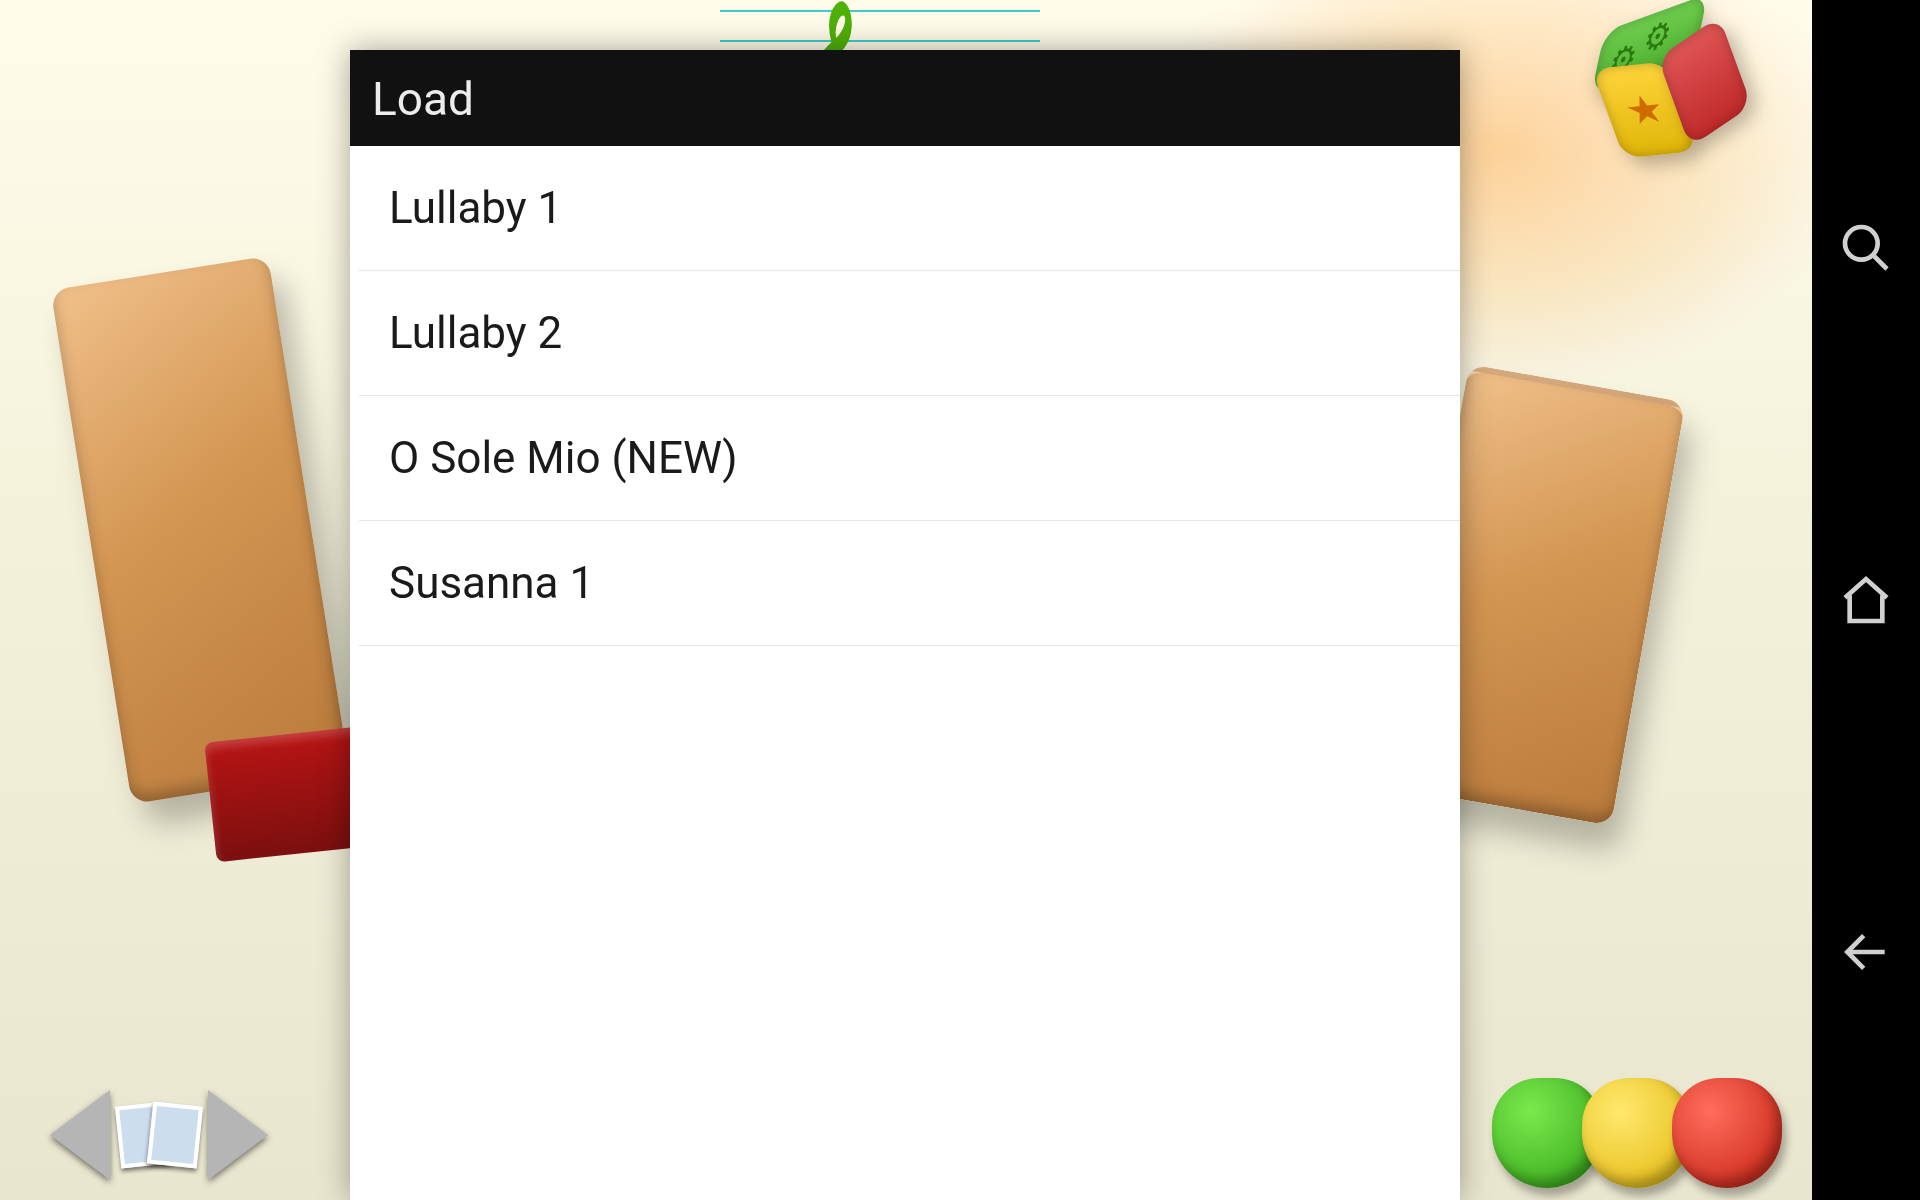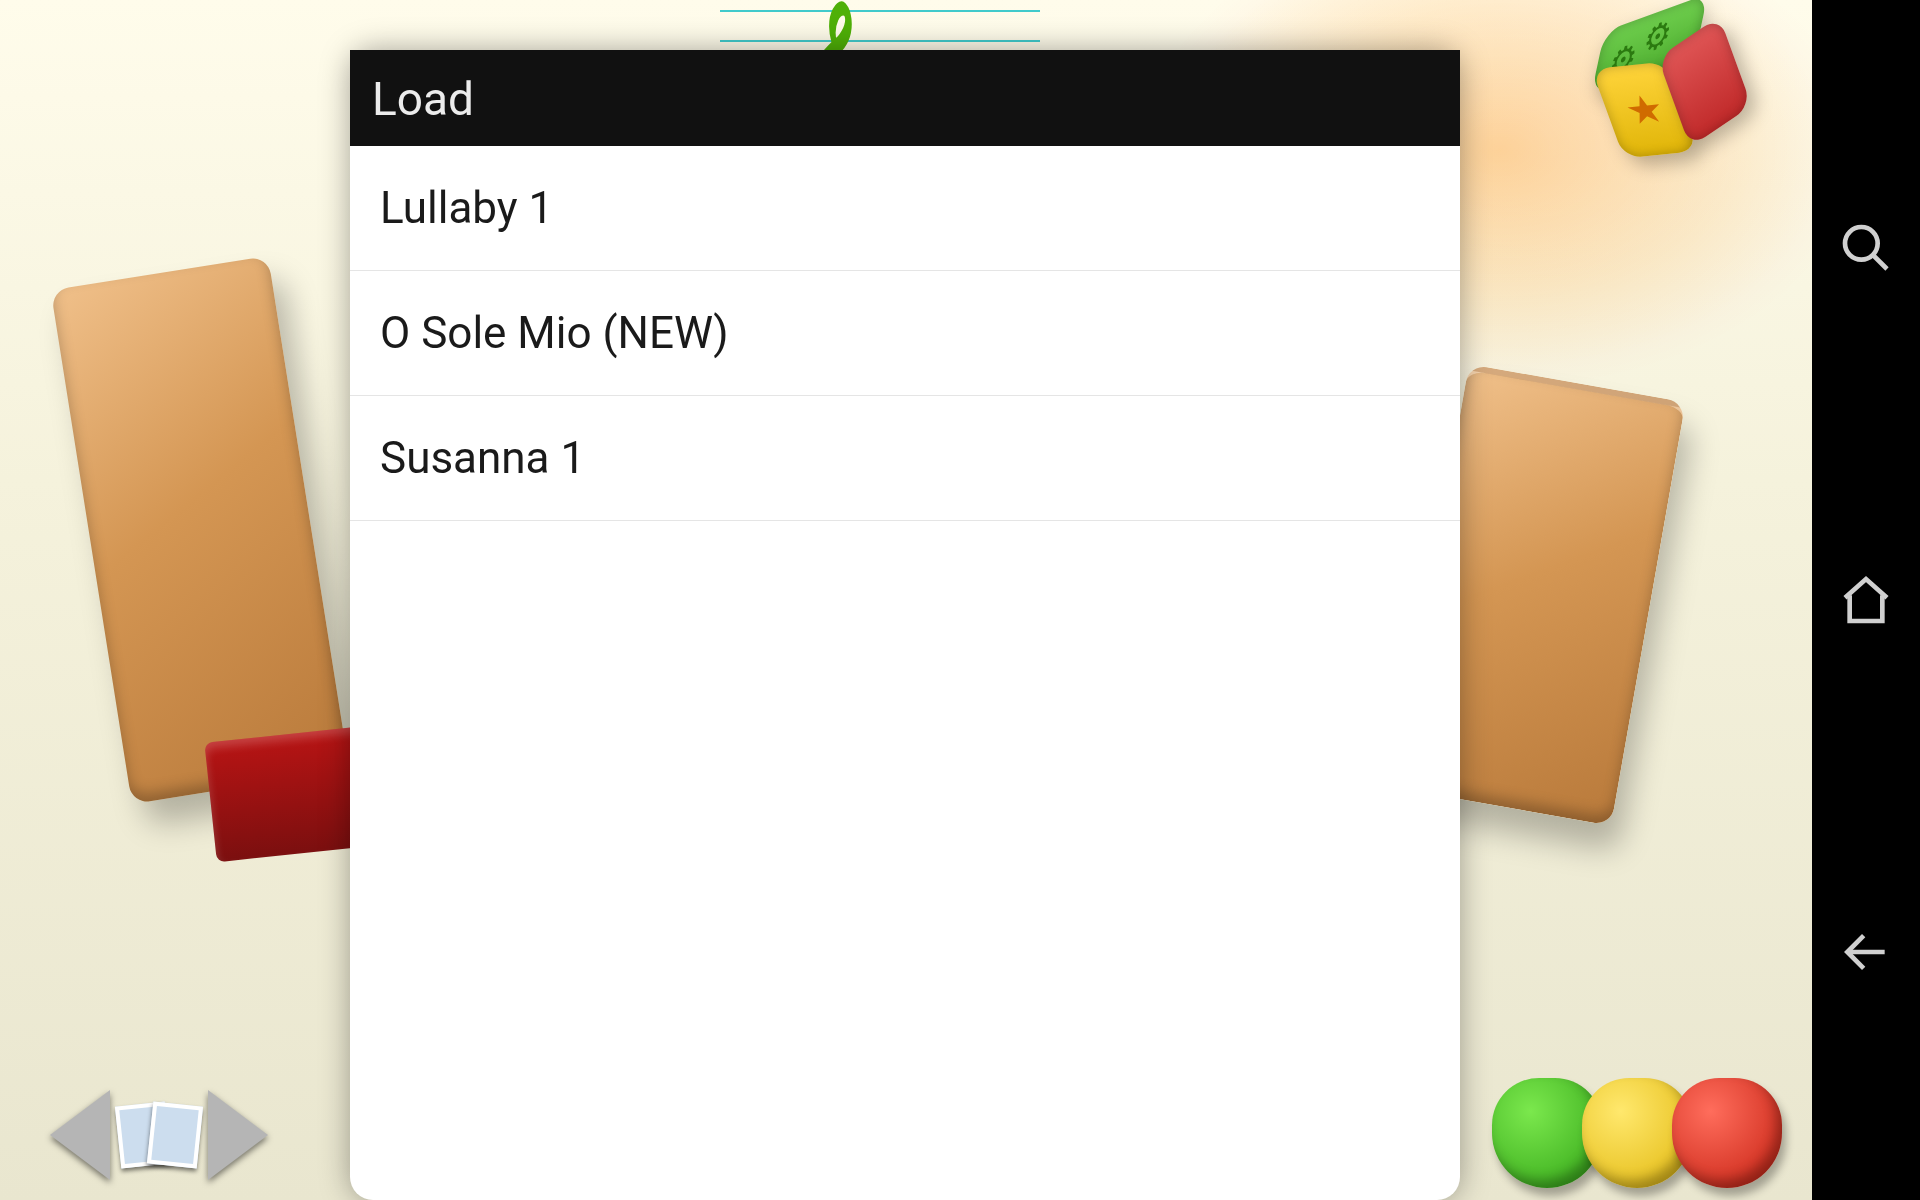--- a/index.html
+++ b/index.html
@@ -69,27 +69,27 @@
   }
   .pick { width:110px; height:110px; border-radius:60% 60% 70% 70%; box-shadow: inset -6px -8px 12px rgba(0,0,0,.3), 4px 8px 8px rgba(0,0,0,.3); }
   .pick.green  { background: radial-gradient(circle at 35% 30%, #7be84d, #2fa214); }
   .pick.yellow { background: radial-gradient(circle at 35% 30%, #ffe86d, #e0b508); margin-left:-20px;}
   .pick.red    { background: radial-gradient(circle at 35% 30%, #ff6d5c, #c31d0e); margin-left:-20px;}
 
   
   .dialog {
     position:absolute; left: 350px; top: 50px; width: 1110px; height: 1150px;
     background:#fff; box-shadow: 0 0 30px rgba(0,0,0,.35);
-    display:flex; flex-direction:column;border-radius:23px;
+    display:flex; flex-direction:column;
   }
   .dialog-header {
     background:#111; color:#ececec; font-size:46px; font-weight:400;
     padding: 22px 22px 20px 22px;
   }
-  .dialog-list { flex:1; overflow:hidden; }
+  .dialog-list { flex:1; overflow:hidden;padding-left:9px; }
   .dialog-item {
     font-size: 44px; color:#1a1a1a; padding: 36px 30px;
     border-bottom: 1px solid #e5e5e5;
     cursor: pointer;
   }
 
   
   .navbar {
     position:absolute; right:0; top:0; width:108px; height:1200px; background:#000;
     display:flex; flex-direction:column; align-items:center; justify-content:space-between;
@@ -139,20 +139,21 @@
   <div class="bottom-right">
     <div class="pick green"></div>
     <div class="pick yellow"></div>
     <div class="pick red"></div>
   </div>
 
   <div class="dialog">
     <div class="dialog-header">Load</div>
     <div class="dialog-list">
       <div class="dialog-item">Lullaby 1</div>
+      <div class="dialog-item">Lullaby 2</div>
       <div class="dialog-item">O Sole Mio (NEW)</div>
       <div class="dialog-item">Susanna 1</div>
     </div>
   </div>
 
 </div>
 
 <div class="navbar">
   <div class="nav-icon">
     <svg viewBox="0 0 24 24" fill="none" stroke="currentColor" stroke-width="2">

